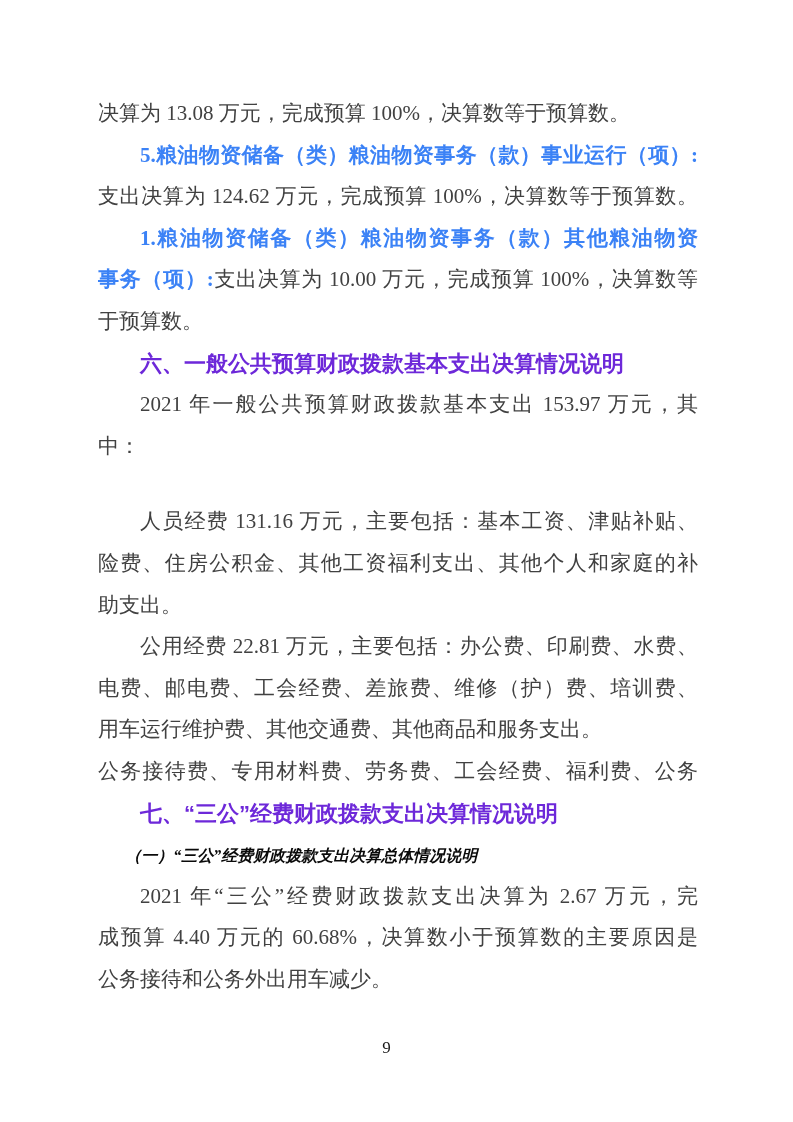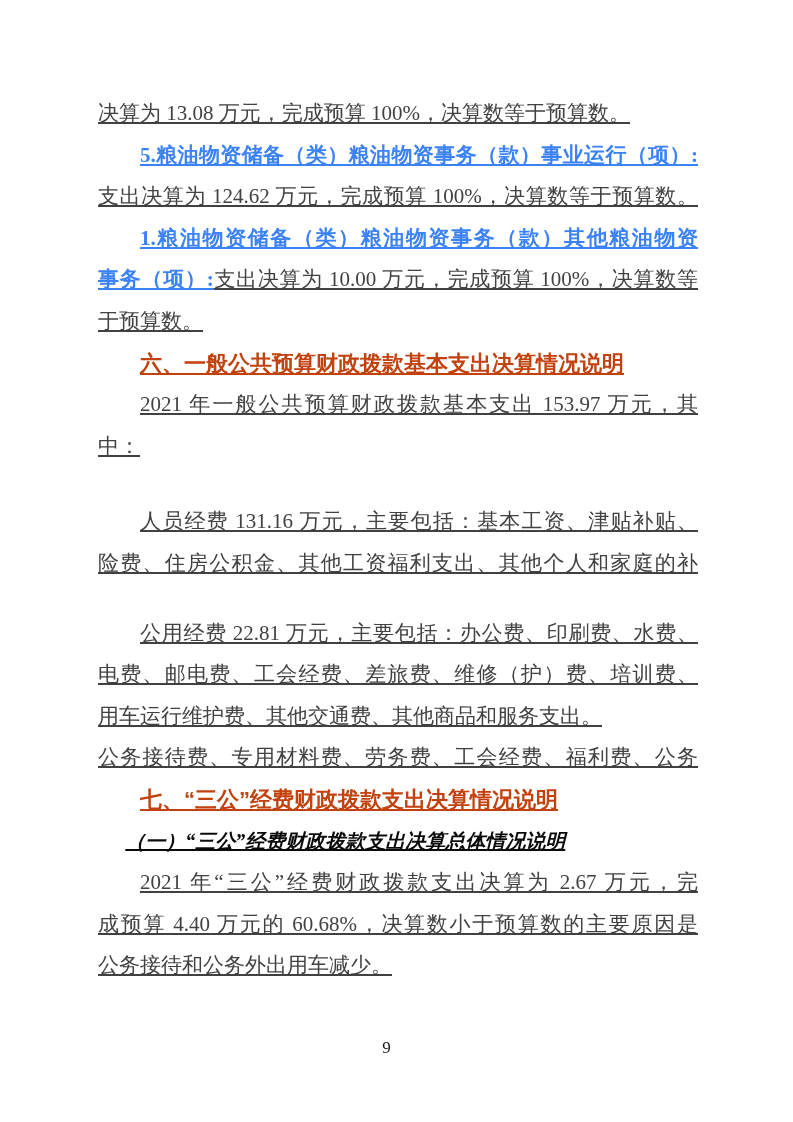--- a/index.html
+++ b/index.html
@@ -24,42 +24,42 @@
     height: 41.6px;
     line-height: 41.6px;
     font-size: 21px;
     text-align: justify;
     text-align-last: left;
     overflow: visible;
   }
   .line.full {
     text-align-last: justify;
   }
-  .seg { white-space: pre-wrap; text-decoration: underline; }
+  .seg { white-space: pre-wrap; }
   .s-body {
     font-family: "Liberation Serif", "DejaVu Serif", serif;
     font-weight: 400;
     color: #414141;
   }
   .s-boldserif {
     font-family: "Liberation Serif", "DejaVu Serif", serif;
     font-weight: 700;
     color: #3b82f6;
   }
   .s-hei {
     font-family: "Liberation Sans", "DejaVu Sans", sans-serif;
     font-weight: 700;
     font-size: 22px;
-    color: #c2410c;
+    color: #6d28d9;
   }
   .s-kai {
     font-family: "Liberation Serif", "DejaVu Serif", serif;
     font-weight: 700;
     font-style: italic;
-    font-size: 20px;
+    font-size: 16px;
     color: #0a0a0a;
   }
   .page-number {
     position: absolute;
     top: 1038px;
     left: 0;
     width: 100%;
     box-sizing: border-box;
     padding-right: 20px;
     text-align: center;
@@ -78,21 +78,22 @@
       <div class="line full" style="padding-left: 42px;"><span class="seg s-boldserif">5.粮油物资储备（类）粮油物资事务（款）事业运行（项）:</span></div>
       <div class="line full"><span class="seg s-body">支出决算为 124.62 万元，完成预算 100%，决算数等于预算数。</span></div>
       <div class="line full" style="padding-left: 42px;"><span class="seg s-boldserif">1.粮油物资储备（类）粮油物资事务（款）其他粮油物资</span></div>
       <div class="line full"><span class="seg s-boldserif">事务（项）:</span><span class="seg s-body">支出决算为 10.00 万元，完成预算 100%，决算数等</span></div>
       <div class="line"><span class="seg s-body">于预算数。</span></div>
       <div class="line" style="padding-left: 42px;"><span class="seg s-hei">六、一般公共预算财政拨款基本支出决算情况说明</span></div>
       <div class="line full" style="padding-left: 42px;"><span class="seg s-body">2021 年一般公共预算财政拨款基本支出 153.97 万元，其</span></div>
       <div class="line"><span class="seg s-body">中：</span></div>
       <div class="line full" style="padding-left: 42px; margin-top: 34px;"><span class="seg s-body">人员经费 131.16 万元，主要包括：基本工资、津贴补贴、</span></div>
       <div class="line full"><span class="seg s-body">险费、住房公积金、其他工资福利支出、其他个人和家庭的补</span></div>
-      <div class="line full" style="padding-left: 42px; margin-top: 28px;"><span class="seg s-body">公用经费 22.81 万元，主要包括：办公费、印刷费、水费、</span></div>
+      <div class="line"><span class="seg s-body">助支出。</span></div>
+      <div class="line full" style="padding-left: 42px;"><span class="seg s-body">公用经费 22.81 万元，主要包括：办公费、印刷费、水费、</span></div>
       <div class="line full"><span class="seg s-body">电费、邮电费、工会经费、差旅费、维修（护）费、培训费、</span></div>
       <div class="line"><span class="seg s-body">用车运行维护费、其他交通费、其他商品和服务支出。</span></div>
       <div class="line full"><span class="seg s-body">公务接待费、专用材料费、劳务费、工会经费、福利费、公务</span></div>
       <div class="line" style="padding-left: 42px;"><span class="seg s-hei">七、“三公”经费财政拨款支出决算情况说明</span></div>
       <div class="line" style="padding-left: 27.3px;"><span class="seg s-kai">（一）“三公”经费财政拨款支出决算总体情况说明</span></div>
       <div class="line full" style="padding-left: 42px;"><span class="seg s-body">2021 年“三公”经费财政拨款支出决算为 2.67 万元，完</span></div>
       <div class="line full"><span class="seg s-body">成预算 4.40 万元的 60.68%，决算数小于预算数的主要原因是</span></div>
       <div class="line"><span class="seg s-body">公务接待和公务外出用车减少。</span></div>
     </div>
   <div class="page-number">9</div>

